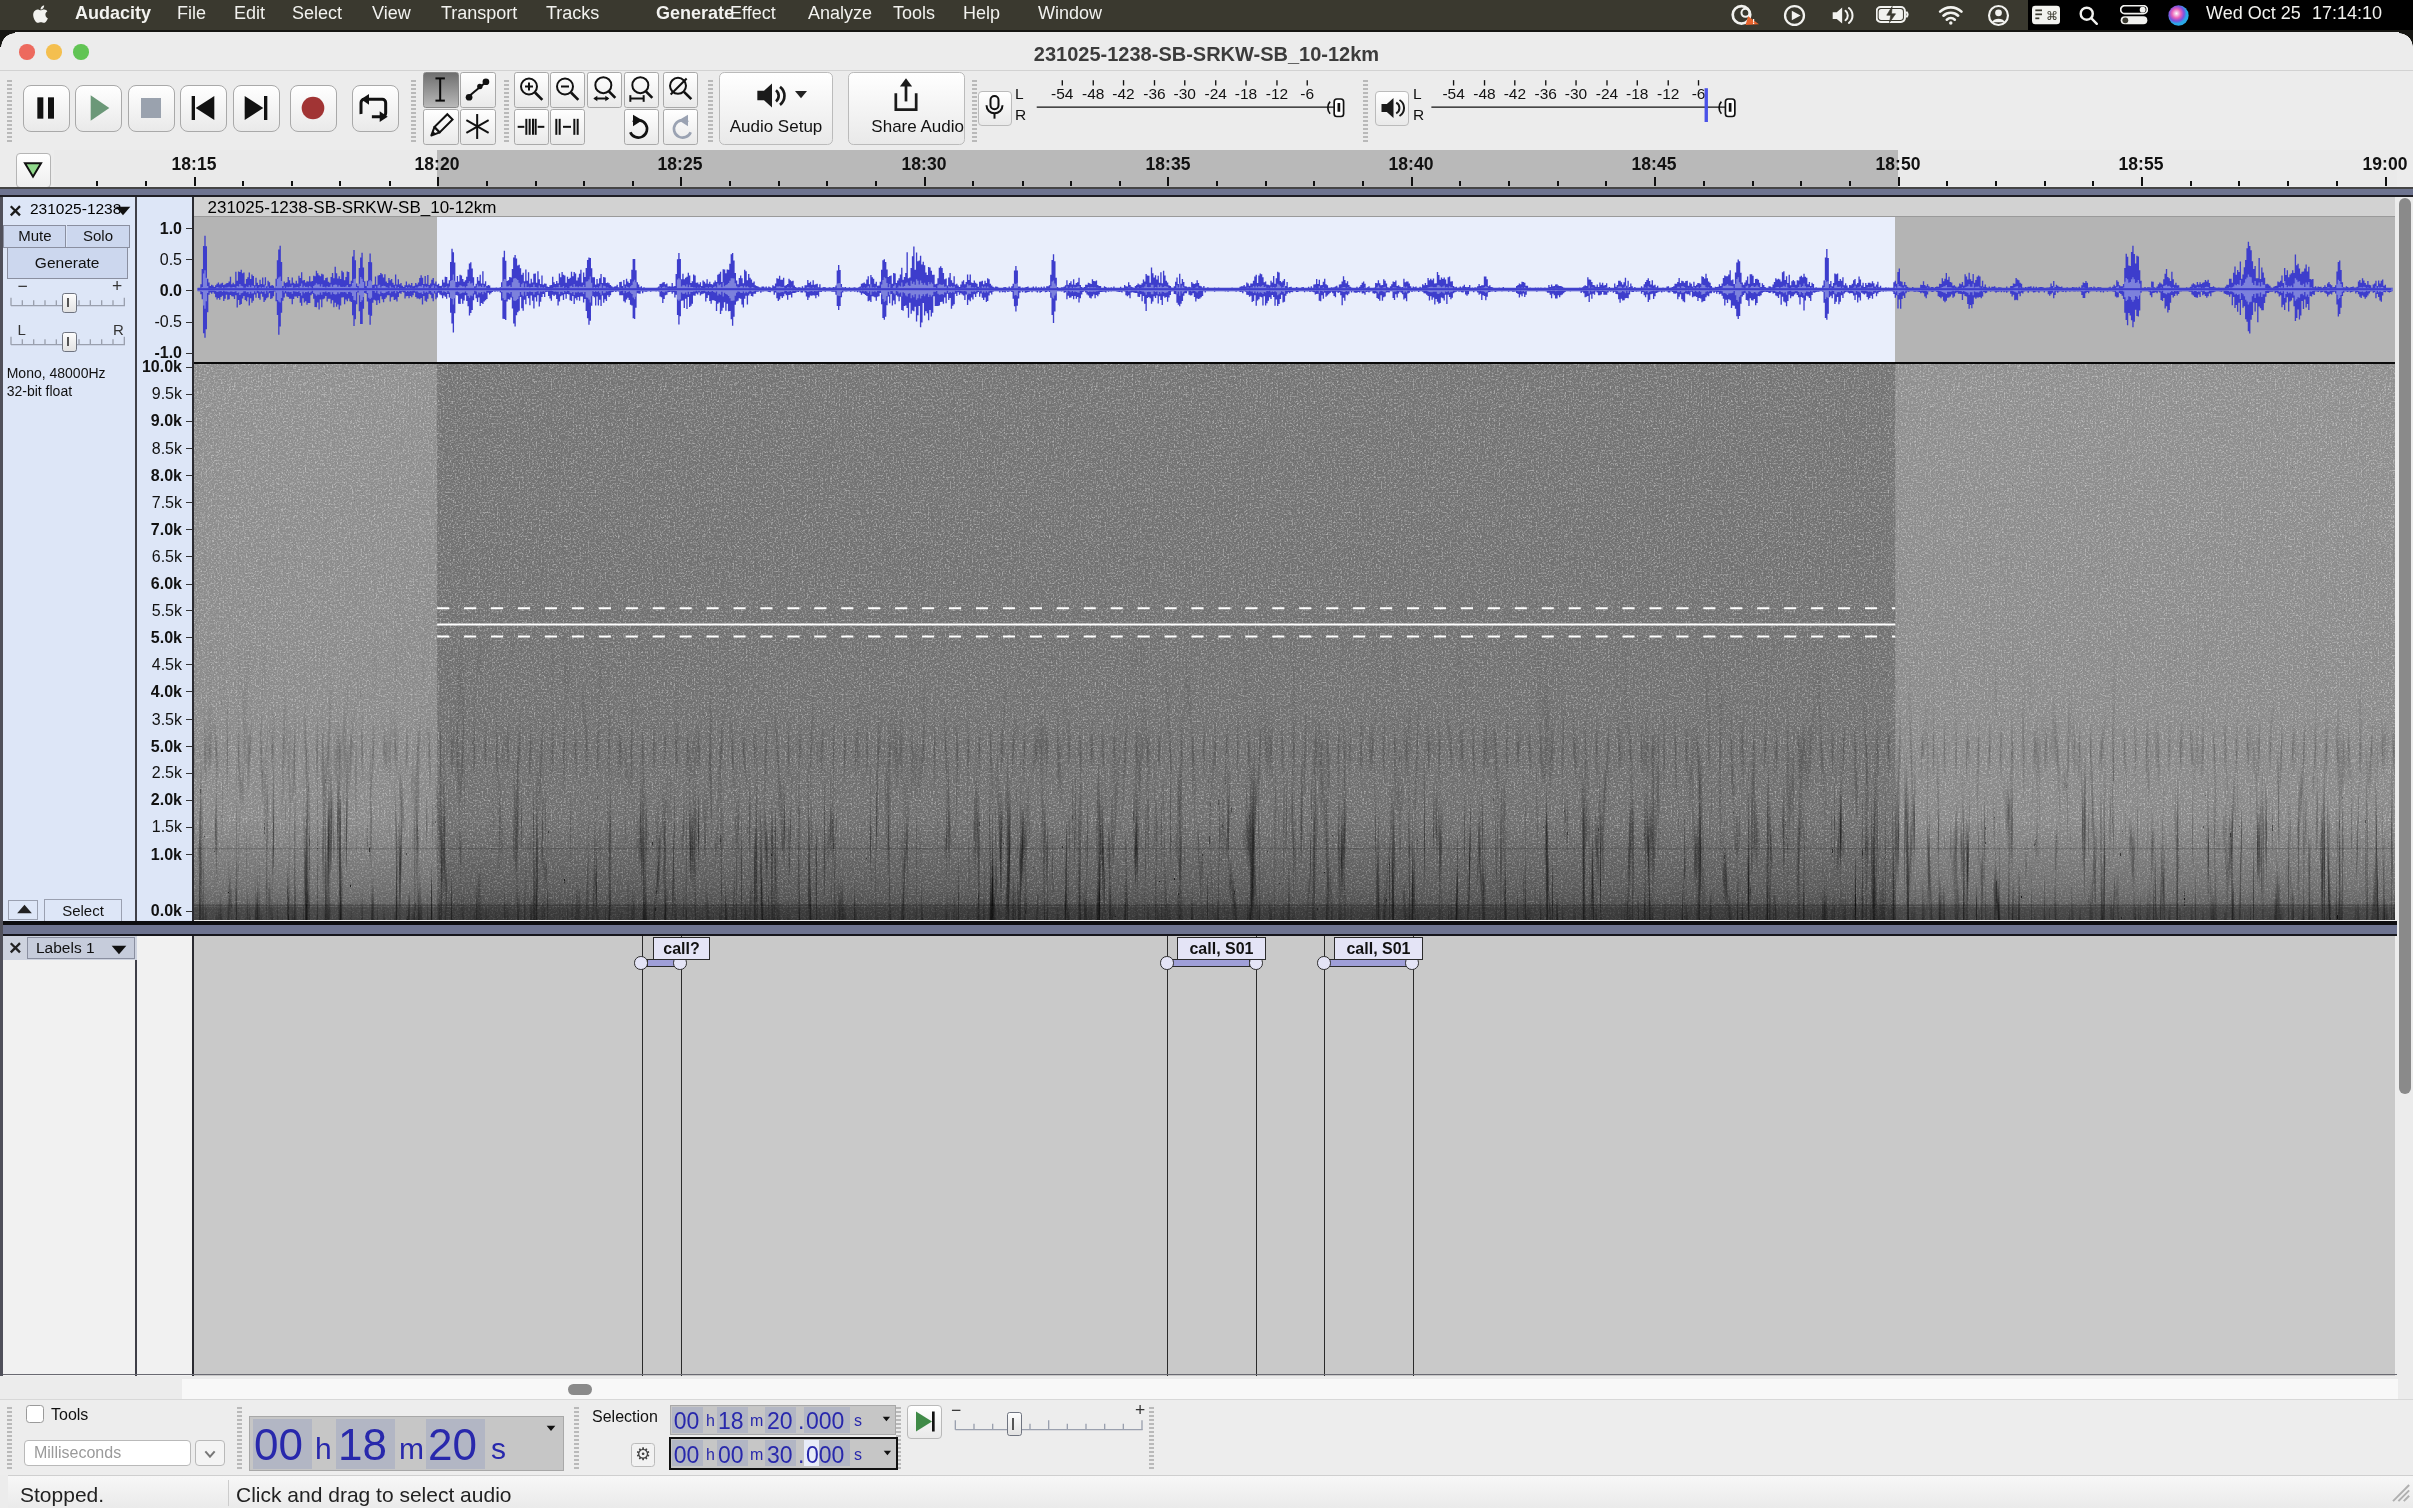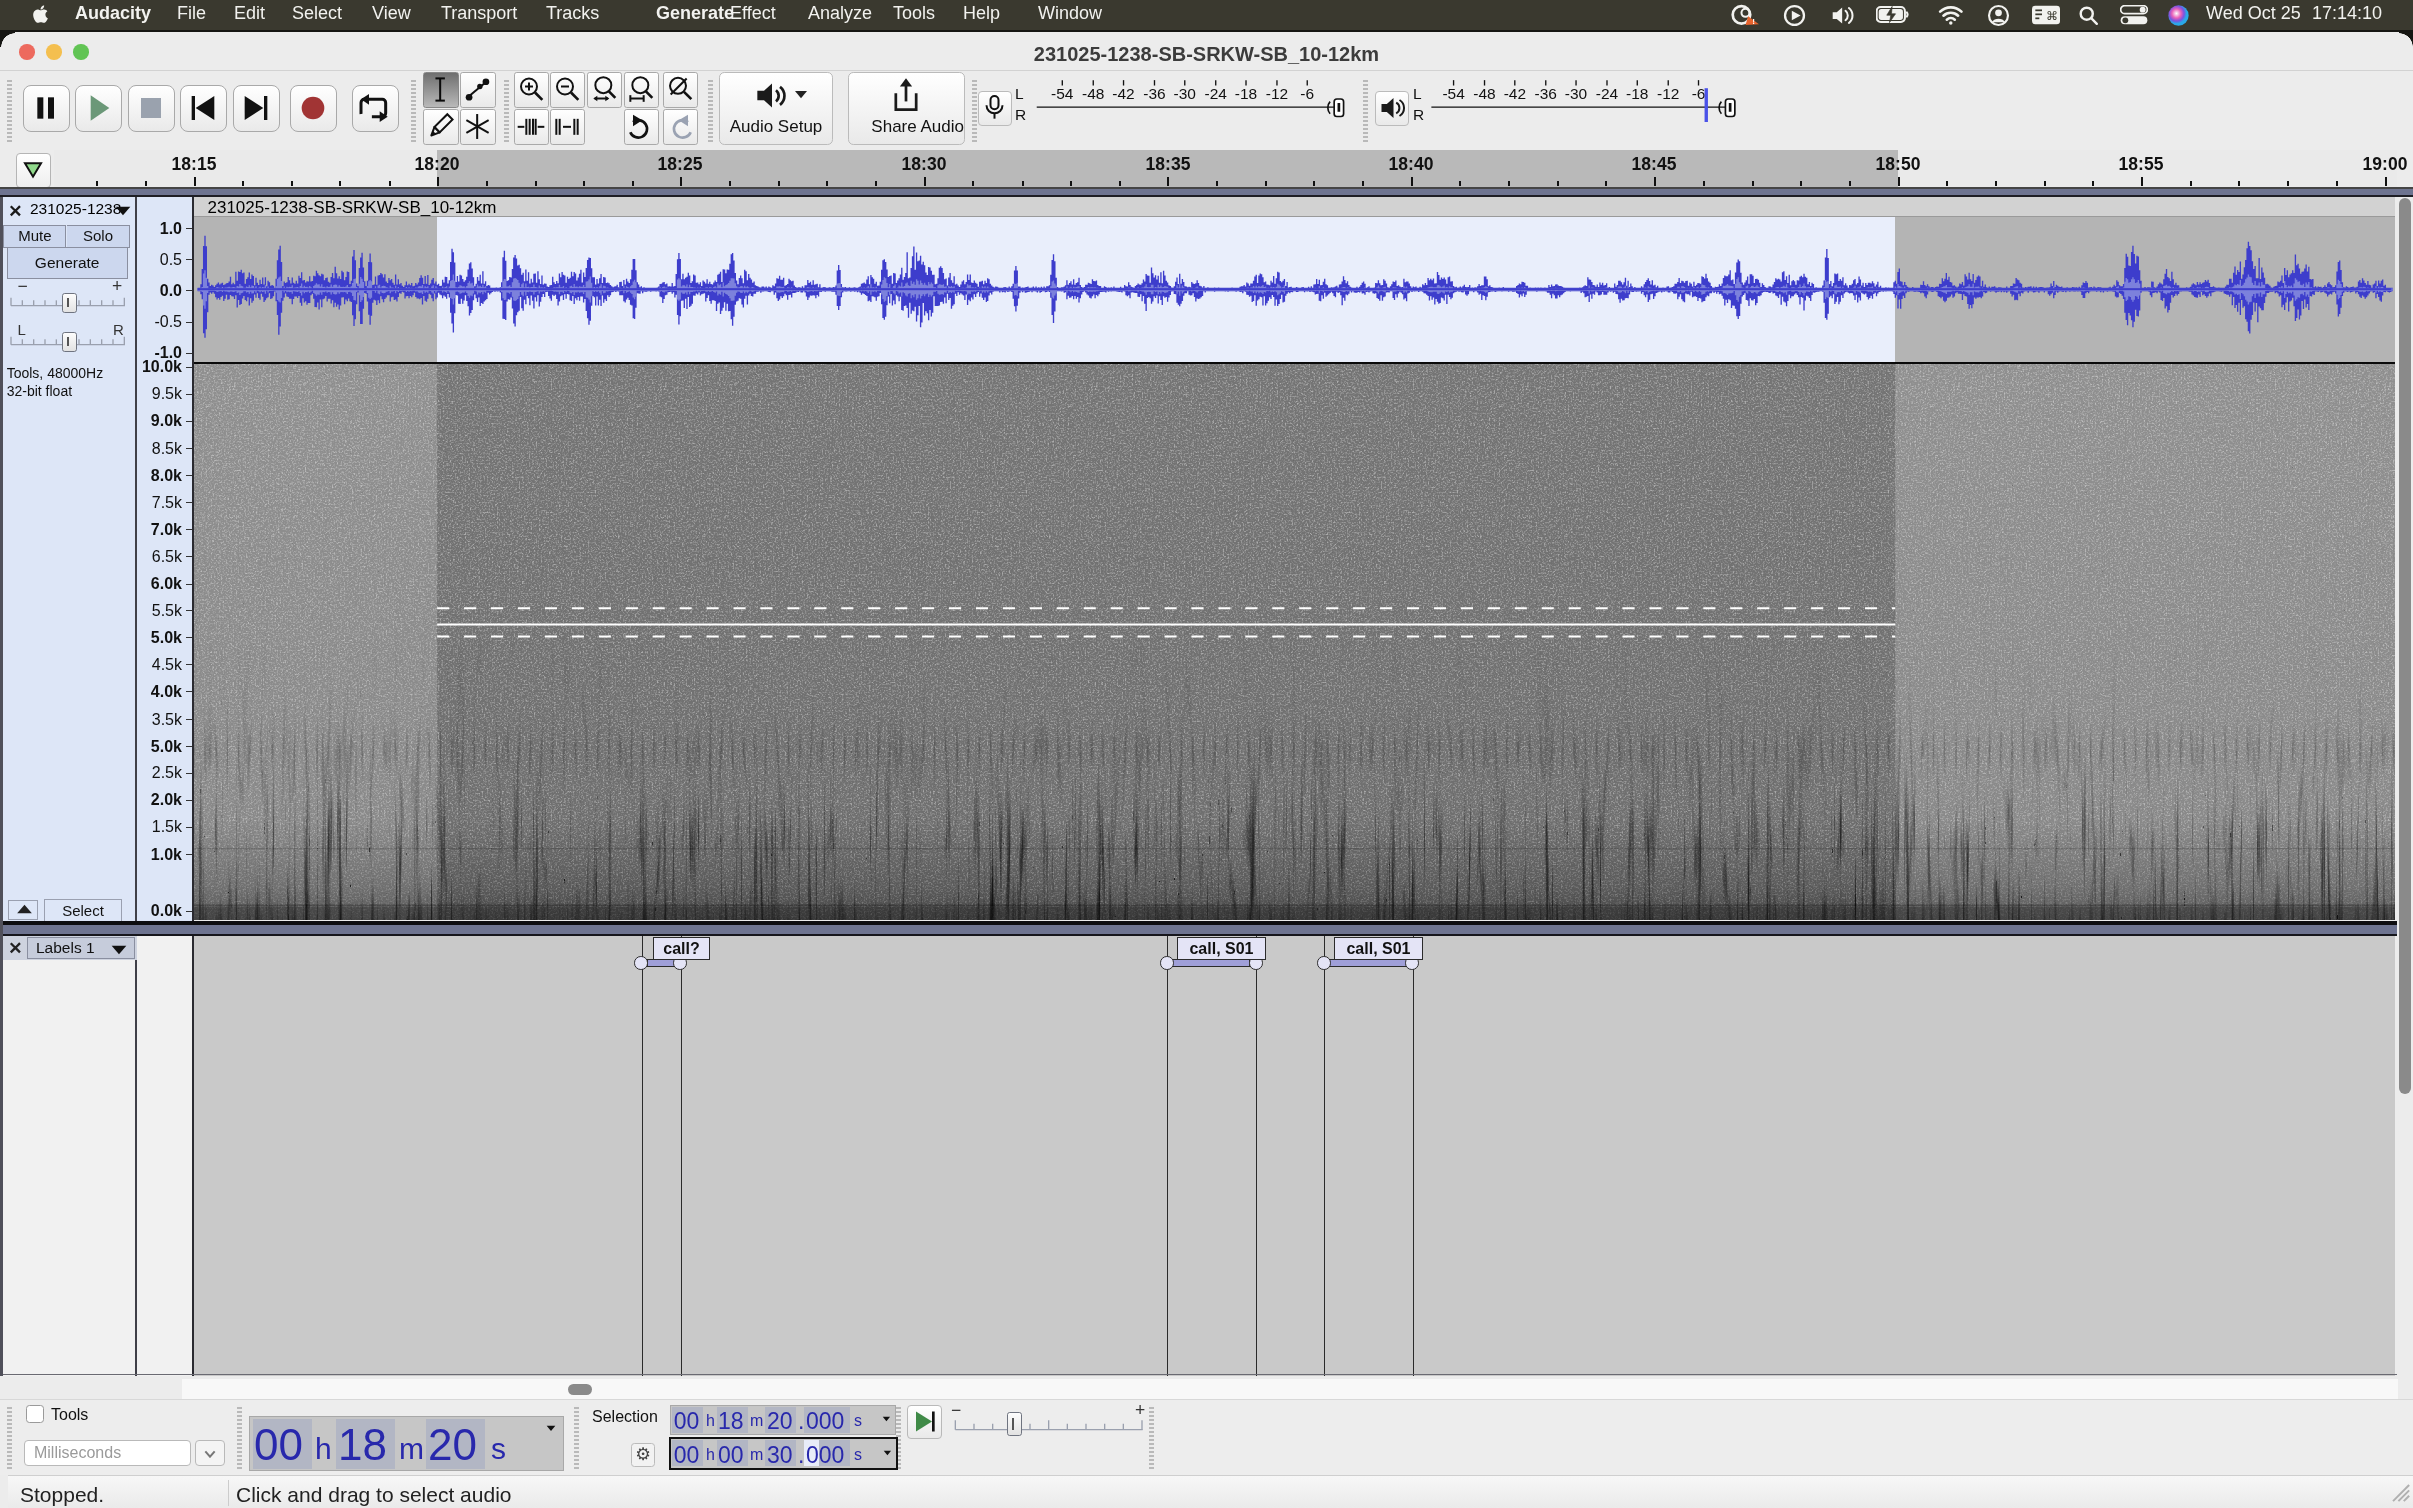--- a/index.html
+++ b/index.html
@@ -1,18 +1,18 @@
 <!DOCTYPE html>
 <html style="font-size:10.8px"><head><meta charset="utf-8"><style>
 *{margin:0;padding:0;box-sizing:border-box}
 html,body{width:2413px;height:1508px;overflow:hidden;background:#000;font-family:"Liberation Sans",sans-serif}
 .abs{position:absolute}
 #root{position:absolute;left:0;top:0;width:2413px;height:1508px}
 
-#menubar{left:0;top:0;width:2413px;height:30px;background:#3a392f;color:#f2f2ef;font-size:18px}
+#menubar{left:0;top:0;width:2028px;height:30px;background:#3a392f;color:#f2f2ef;font-size:18px}
 #menubar .mi{position:absolute;top:3.4px;white-space:nowrap}
 #gap{left:0;top:30px;width:2413px;height:2.7px;background:#161613}
 
 #win{left:0;top:32px;width:2413px;height:1476px;background:#ececec}
 #titlebar{left:0;top:32px;width:2413px;height:39px;background:#ececec;border-bottom:0.7px solid #d2d2d2}
 .tl{position:absolute;top:12px;width:15.5px;height:15.5px;border-radius:50%}
 #wtitle{position:absolute;left:0;top:10.8px;width:2413px;text-align:center;font-size:20px;font-weight:700;color:#3c3c3c}
 
 #toolbar{left:0;top:71px;width:2413px;height:78px;background:#ececec}
 .tbtn{position:absolute;background:linear-gradient(#ffffff,#e9e9e9);border:1.3px solid #a9a9a9;border-radius:8px}
@@ -491,21 +491,21 @@
           <line x1="87" y1="10" x2="87" y2="22"></line>
           <line x1="104" y1="14" x2="104" y2="22"></line>
           <line x1="121" y1="14" x2="121" y2="22"></line>
           <line x1="138" y1="14" x2="138" y2="22"></line>
           <line x1="155" y1="14" x2="155" y2="22"></line>
           <line x1="172" y1="10" x2="172" y2="22"></line>
 </g>
       </svg>
 <div style="position:absolute;left:62px;top:135px;width:15px;height:20px;background:linear-gradient(#fdfdfd,#e2e2e2);border:1.3px solid #6f7480;border-radius:2.7px"></div>
 <div style="position:absolute;left:67px;top:140px;width:2px;height:9.4px;background:#555"></div>
-<div style="position:absolute;left:6.7px;top:168px;font-size:14px;color:#111">Tools, 48000Hz</div>
+<div style="position:absolute;left:6.7px;top:168px;font-size:14px;color:#111">Mono, 48000Hz</div>
 <div style="position:absolute;left:6.7px;top:186px;font-size:14px;color:#111">32-bit float</div>
 
 <div style="position:absolute;left:8px;top:703px;width:30px;height:20px;border:1.3px solid #9aa0b0;background:#dde6f7">
         <svg style="position:absolute;left:8px;top:2.7px" width="15" height="10" viewBox="0 0 22 15">
           <polygon points="11,1 22,14 0,14" fill="#222"></polygon>
         </svg>
       </div>
 <div style="position:absolute;left:44px;top:702px;width:78px;height:23px;border:1.3px solid #9aa0b0;background:#dde6f7;font-size:15px;color:#111;text-align:center;line-height:21px">Select</div>
 </div>
 <div class="abs" id="vruler">

